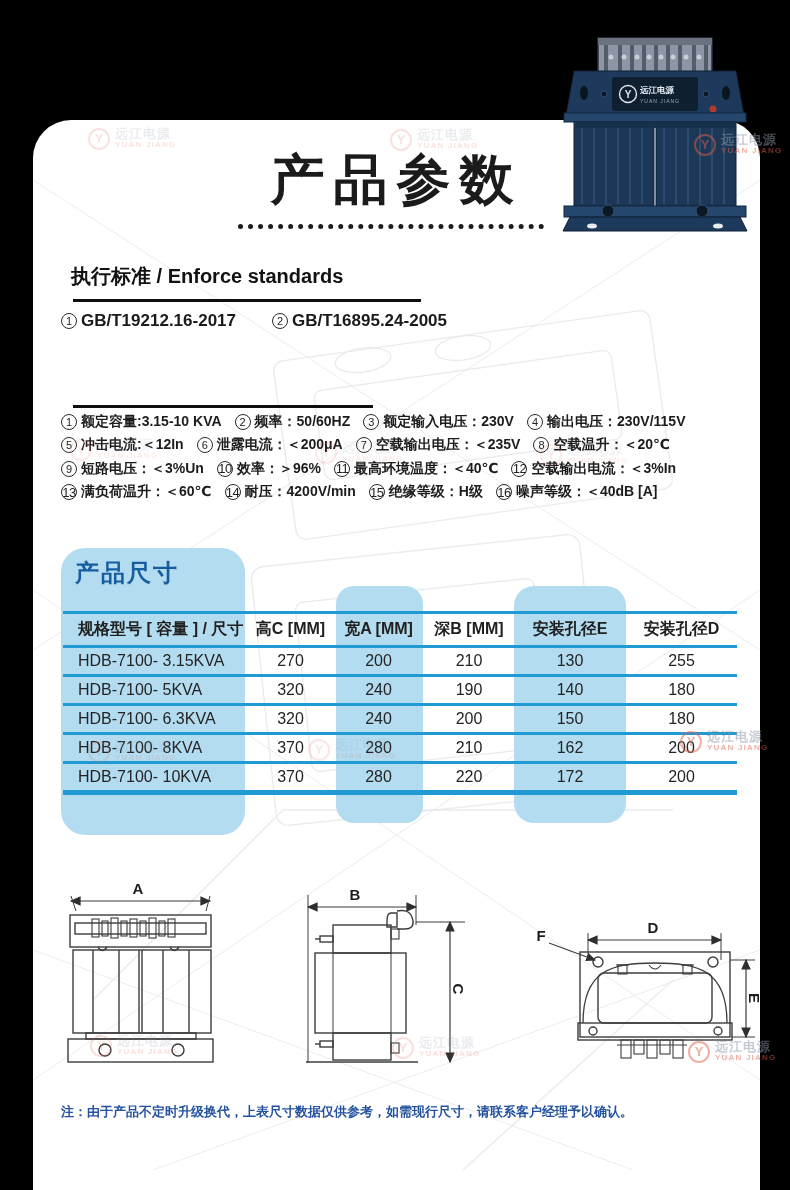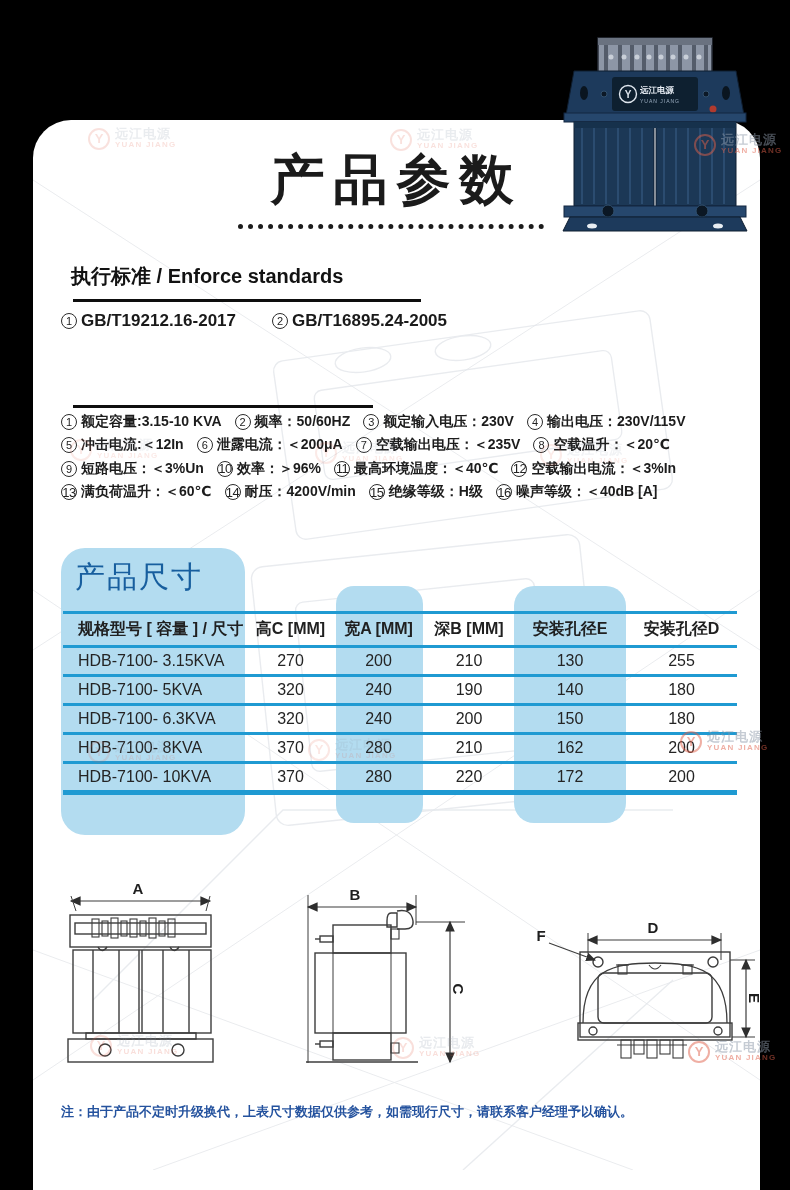--- a/index.html
+++ b/index.html
@@ -24,21 +24,21 @@
   .cnum{display:inline-flex;width:16px;height:16px;border:1.3px solid #2b2b2b;border-radius:50%;
         align-items:center;justify-content:center;font-size:11px;font-weight:500;color:#222;
         flex:none;box-sizing:border-box}
   .cnum.two{font-size:13px;letter-spacing:-.5px}
   .param-item{display:inline-flex;align-items:center;gap:4px;white-space:nowrap}
   .tech-lines{position:absolute;left:28px;top:290px;z-index:2}
   .tech-line{display:flex;gap:13px;height:23.5px;align-items:center;font-size:14px;
         font-weight:600;color:#1c1c1c;white-space:nowrap}
   
   .blue-rect{position:absolute;background:#b3dcf0;z-index:1}
-  .dim-title{position:absolute;left:42px;top:437px;font-size:30px;font-weight:400;
+  .dim-title{position:absolute;left:42px;top:437px;font-size:24px;font-weight:700;
         color:#175e9e;z-index:3;letter-spacing:2px}
   .dim-table{position:absolute;left:30px;top:491px;width:674px;border-top:3px solid #1f9ad2;z-index:3}
   .trow{display:flex;border-bottom:3px solid #1f9ad2;align-items:center}
   .trow.thead{height:31px}
   .trow.tbody{height:26px}
   .trow.last{border-bottom-width:5px}
   .tcell{text-align:center;font-size:16px;color:#242424;font-weight:500}
   .thead .tcell{font-weight:600;color:#202020}
   .c0{width:185px;text-align:left;padding-left:15px;box-sizing:border-box}
   .c1{width:85px}.c2{width:91px}.c3{width:90px}.c4{width:112px}.c5{width:111px}

